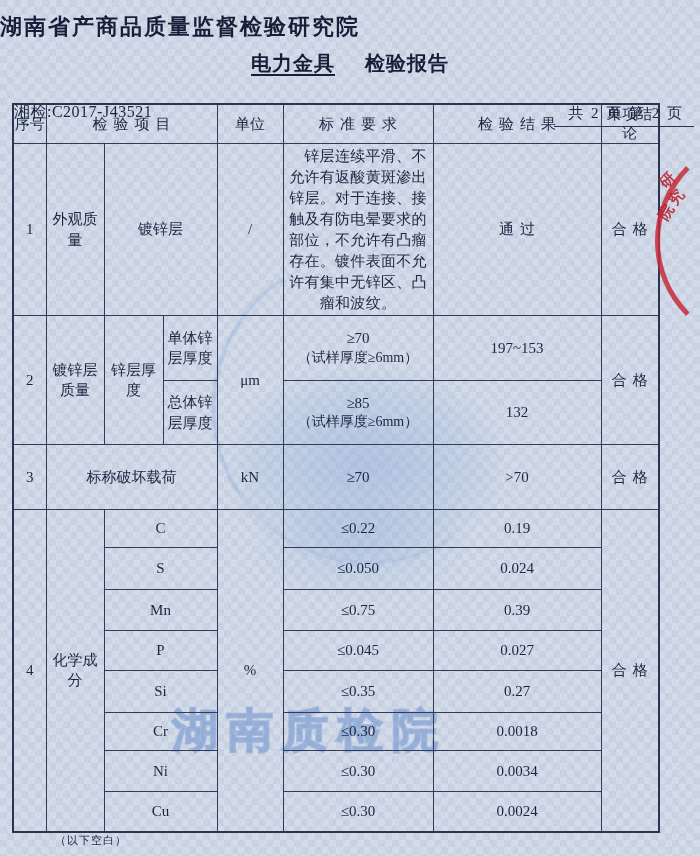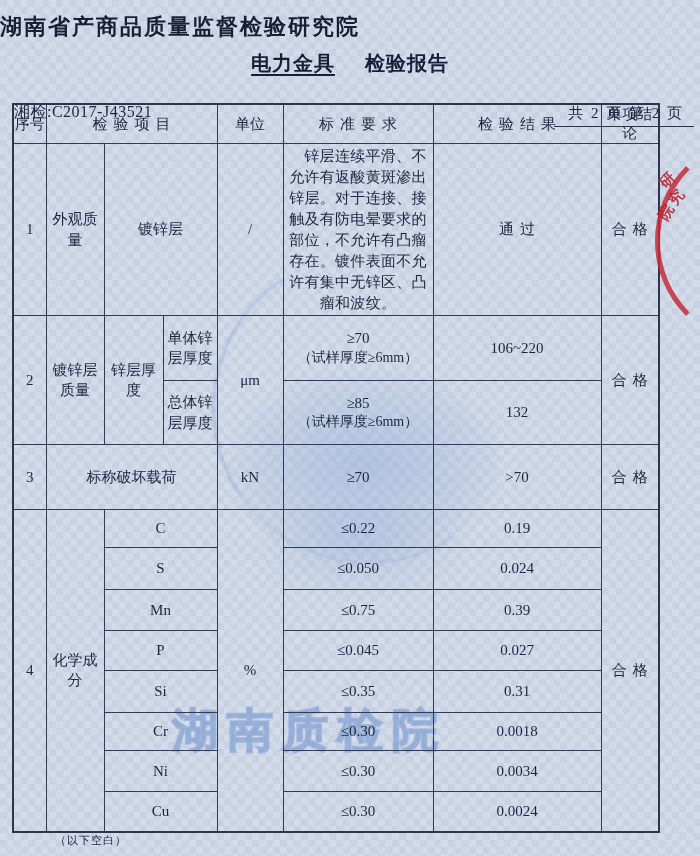--- a/index.html
+++ b/index.html
@@ -135,21 +135,21 @@
       <tr style="height:65px">
         <td rowspan="2">2</td>
         <td rowspan="2" class="wrap-narrow">镀锌层质量</td>
         <td rowspan="2" class="wrap-narrow">锌层厚度</td>
         <td class="wrap-narrow">单体锌层厚度</td>
         <td rowspan="2">μm</td>
         <td class="two-line">
           <span>≥70</span>
           <span class="note-line">（试样厚度≥6mm）</span>
         </td>
-        <td>106~220</td>
+        <td>197~153</td>
         <td rowspan="2" class="ls">合格</td>
       </tr>
 
       <tr style="height:64px">
         <td class="wrap-narrow">总体锌层厚度</td>
         <td class="two-line">
           <span>≥85</span>
           <span class="note-line">（试样厚度≥6mm）</span>
         </td>
         <td>132</td>
@@ -184,21 +184,21 @@
         <td>0.39</td>
       </tr>
       <tr style="height:40px">
         <td colspan="2">P</td>
         <td>≤0.045</td>
         <td>0.027</td>
       </tr>
       <tr style="height:42px">
         <td colspan="2">Si</td>
         <td>≤0.35</td>
-        <td>0.31</td>
+        <td>0.27</td>
       </tr>
       <tr style="height:38px">
         <td colspan="2">Cr</td>
         <td>≤0.30</td>
         <td>0.0018</td>
       </tr>
       <tr style="height:41px">
         <td colspan="2">Ni</td>
         <td>≤0.30</td>
         <td>0.0034</td>

